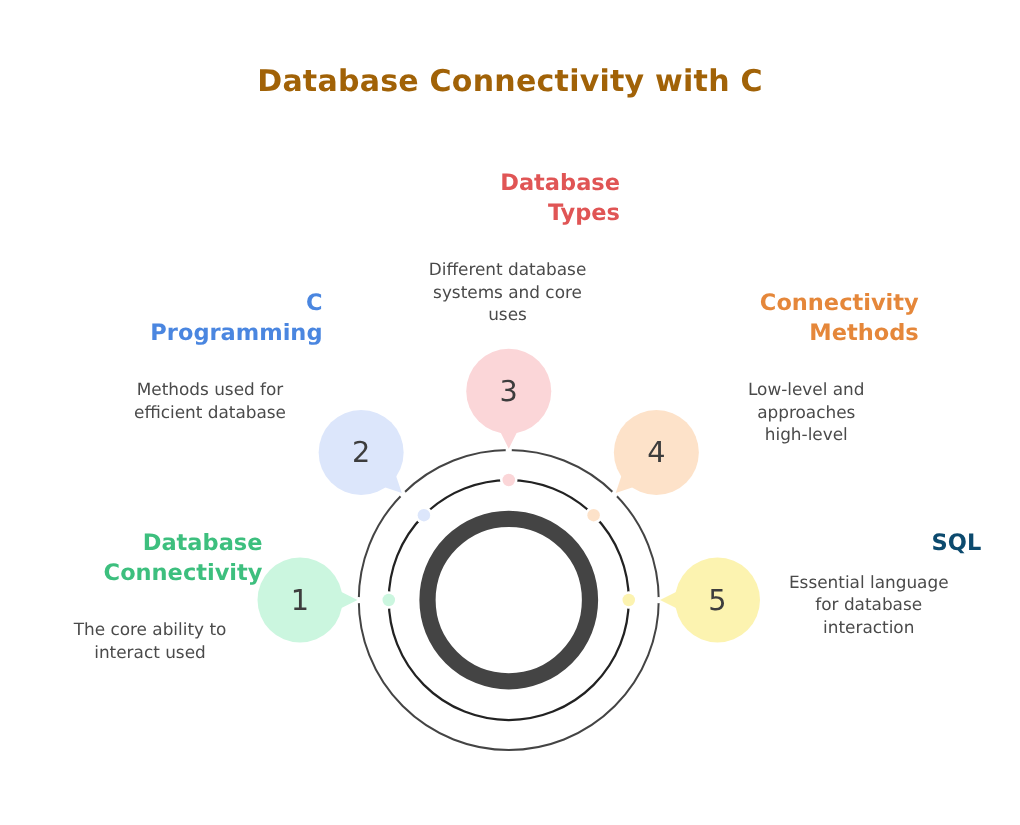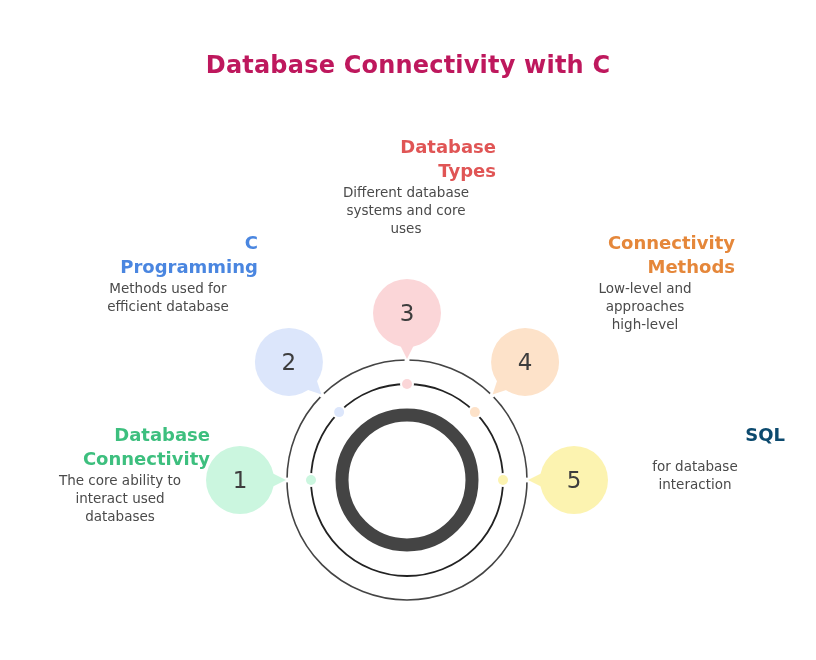--- a/index.html
+++ b/index.html
@@ -1,22 +1,22 @@
 <!DOCTYPE html>
 <html><head>
 <meta charset="utf-8">
 <style>
   html, body { margin: 0; padding: 0; background: #ffffff; }
   body { width: 816px; height: 660px; position: relative; overflow: hidden;
          font-family: "DejaVu Sans", sans-serif; color: #444; }
   .title { position: absolute; left: 0; width: 816px; top: 51px; text-align: center;
-           font-size: 24px; font-weight: bold; color: #be185d; letter-spacing: 0.2px; }
+           font-size: 24px; font-weight: bold; color: #a16207; letter-spacing: 0.2px; }
   .label { position: absolute; text-align: center; }
   .label .head { font-size: 18px; font-weight: bold; line-height: 24px; text-align: right; }
-  .label .desc { font-size: 13.5px; line-height: 18px; color: #4a4a4a; margin-top: 0; }
+  .label .desc { font-size: 13.5px; line-height: 18px; color: #4a4a4a; margin-top: 24px; }
   svg#diagram { position: absolute; left: 0; top: 0; }
   .num { font-family: "DejaVu Sans", sans-serif; font-size: 23px; fill: #3d3d3d; }
 </style>
 </head>
 <body>
 
 <div class="title">Database Connectivity with C</div>
 
 <svg id="diagram" width="816" height="660">
   <g id="rings">
@@ -69,21 +69,20 @@
 </svg>
 
 <div class="label" style="left:30px; top:423px; width:180px;">
   <div class="head" style="color:#3dbf7e">
     <div>Database</div>
     <div>Connectivity</div>
   </div>
   <div class="desc">
     <div>The core ability to</div>
     <div>interact used</div>
-    <div>databases</div>
   </div>
 </div>
 
 <div class="label" style="left:78px; top:231px; width:180px;">
   <div class="head" style="color:#4a86e0">
     <div>C</div>
     <div>Programming</div>
   </div>
   <div class="desc">
     <div>Methods used for</div>
@@ -113,16 +112,17 @@
     <div>approaches</div>
     <div>high-level</div>
   </div>
 </div>
 
 <div class="label" style="left:605px; top:423px; width:180px;">
   <div class="head" style="color:#0c4a6e">
     <div>SQL</div>
   </div>
   <div class="desc" style="margin-top:10px;">
+    <div>Essential language</div>
     <div>for database</div>
     <div>interaction</div>
   </div>
 </div>
 
 </body></html>

